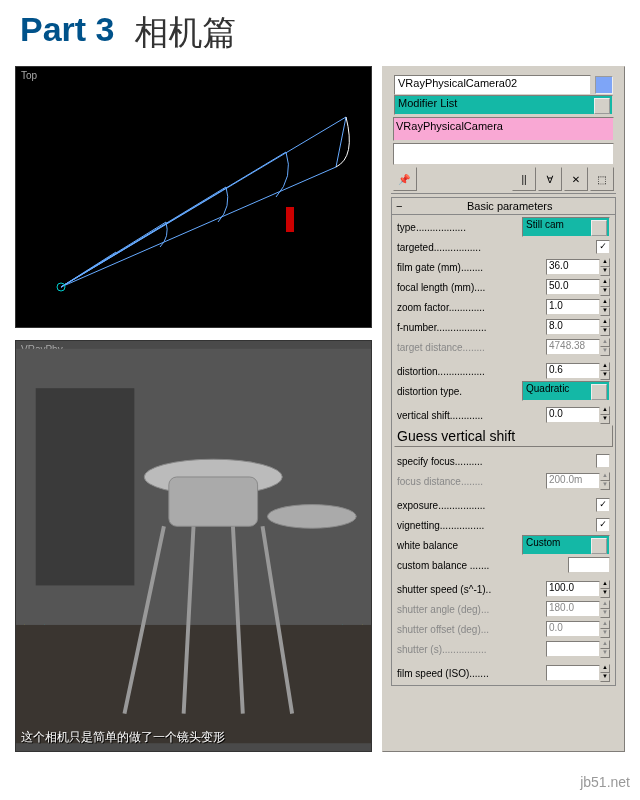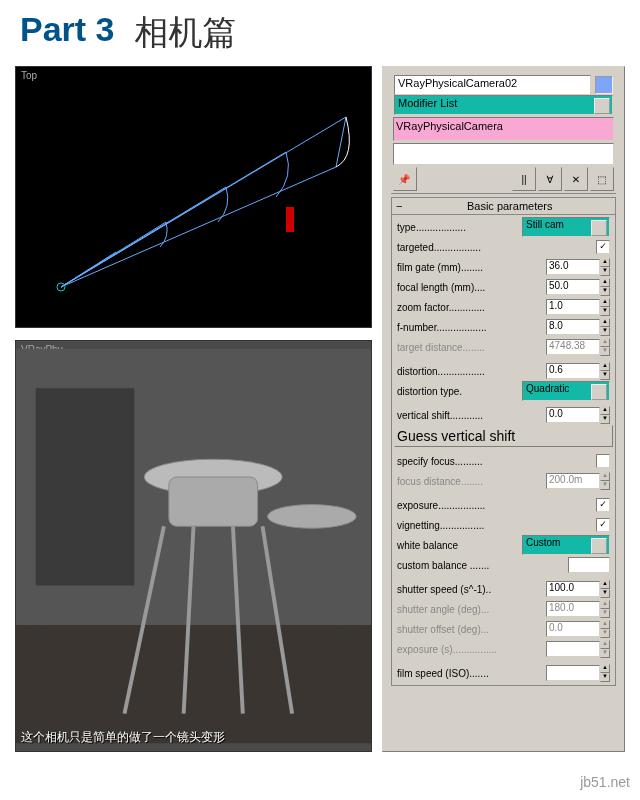--- a/index.html
+++ b/index.html
@@ -229,21 +229,21 @@
           </div>
           <div class="prm dis">
             <span class="prm-lbl">shutter offset (deg)...</span>
             <div class="prm-val">0.0</div>
             <div class="sp">
               <div>▲</div>
               <div>▼</div>
             </div>
           </div>
           <div class="prm dis">
-            <span class="prm-lbl">exposure (s)................</span>
+            <span class="prm-lbl">shutter (s)................</span>
             <div class="prm-val"></div>
             <div class="sp">
               <div>▲</div>
               <div>▼</div>
             </div>
           </div>
           <div class="sep"></div>
           <div class="prm">
             <span class="prm-lbl">film speed (ISO).......</span>
             <div class="prm-val"></div>

